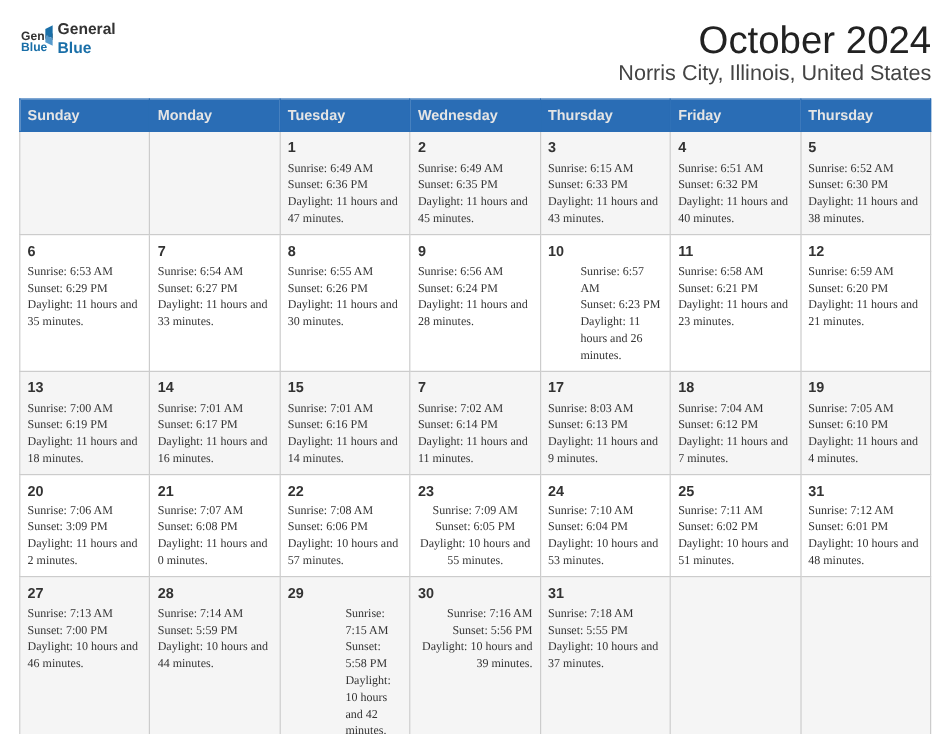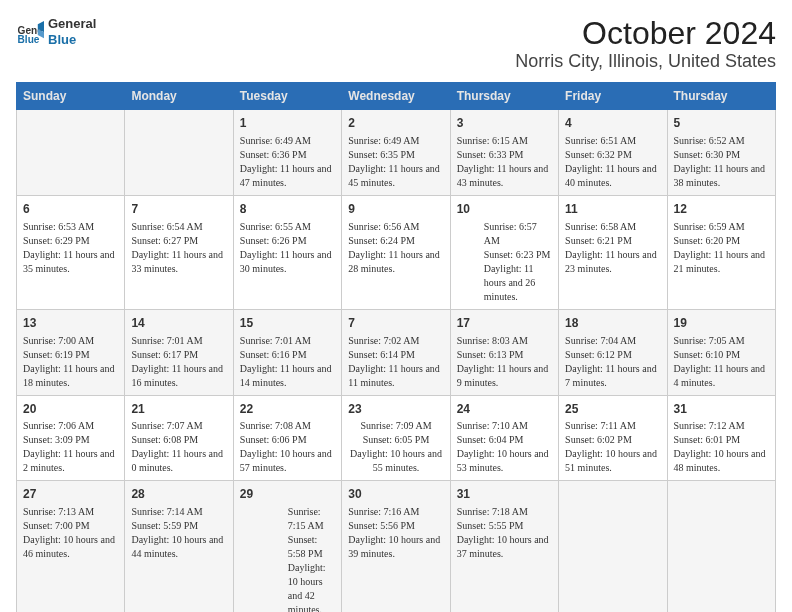--- a/index.html
+++ b/index.html
@@ -301,21 +301,21 @@
 Daylight: 10 hours and 44 minutes.</div>
         </td>
         <td>
           <span class="day-num">29</span>
           <div class="day-info" style="white-space: pre-line; margin-left: 48px;">Sunrise: 7:15 AM
 Sunset: 5:58 PM
 Daylight: 10 hours and 42 minutes.</div>
         </td>
         <td>
           <span class="day-num">30</span>
-          <div class="day-info" style="white-space: pre-line;">Sunrise: 7:16 AM
+          <div class="day-info" style="white-space: pre-line; text-align: right;">Sunrise: 7:16 AM
 Sunset: 5:56 PM
 Daylight: 10 hours and 39 minutes.</div>
         </td>
         <td>
           <span class="day-num">31</span>
           <div class="day-info" style="white-space: pre-line;">Sunrise: 7:18 AM
 Sunset: 5:55 PM
 Daylight: 10 hours and 37 minutes.</div>
         </td>
         <td></td>

